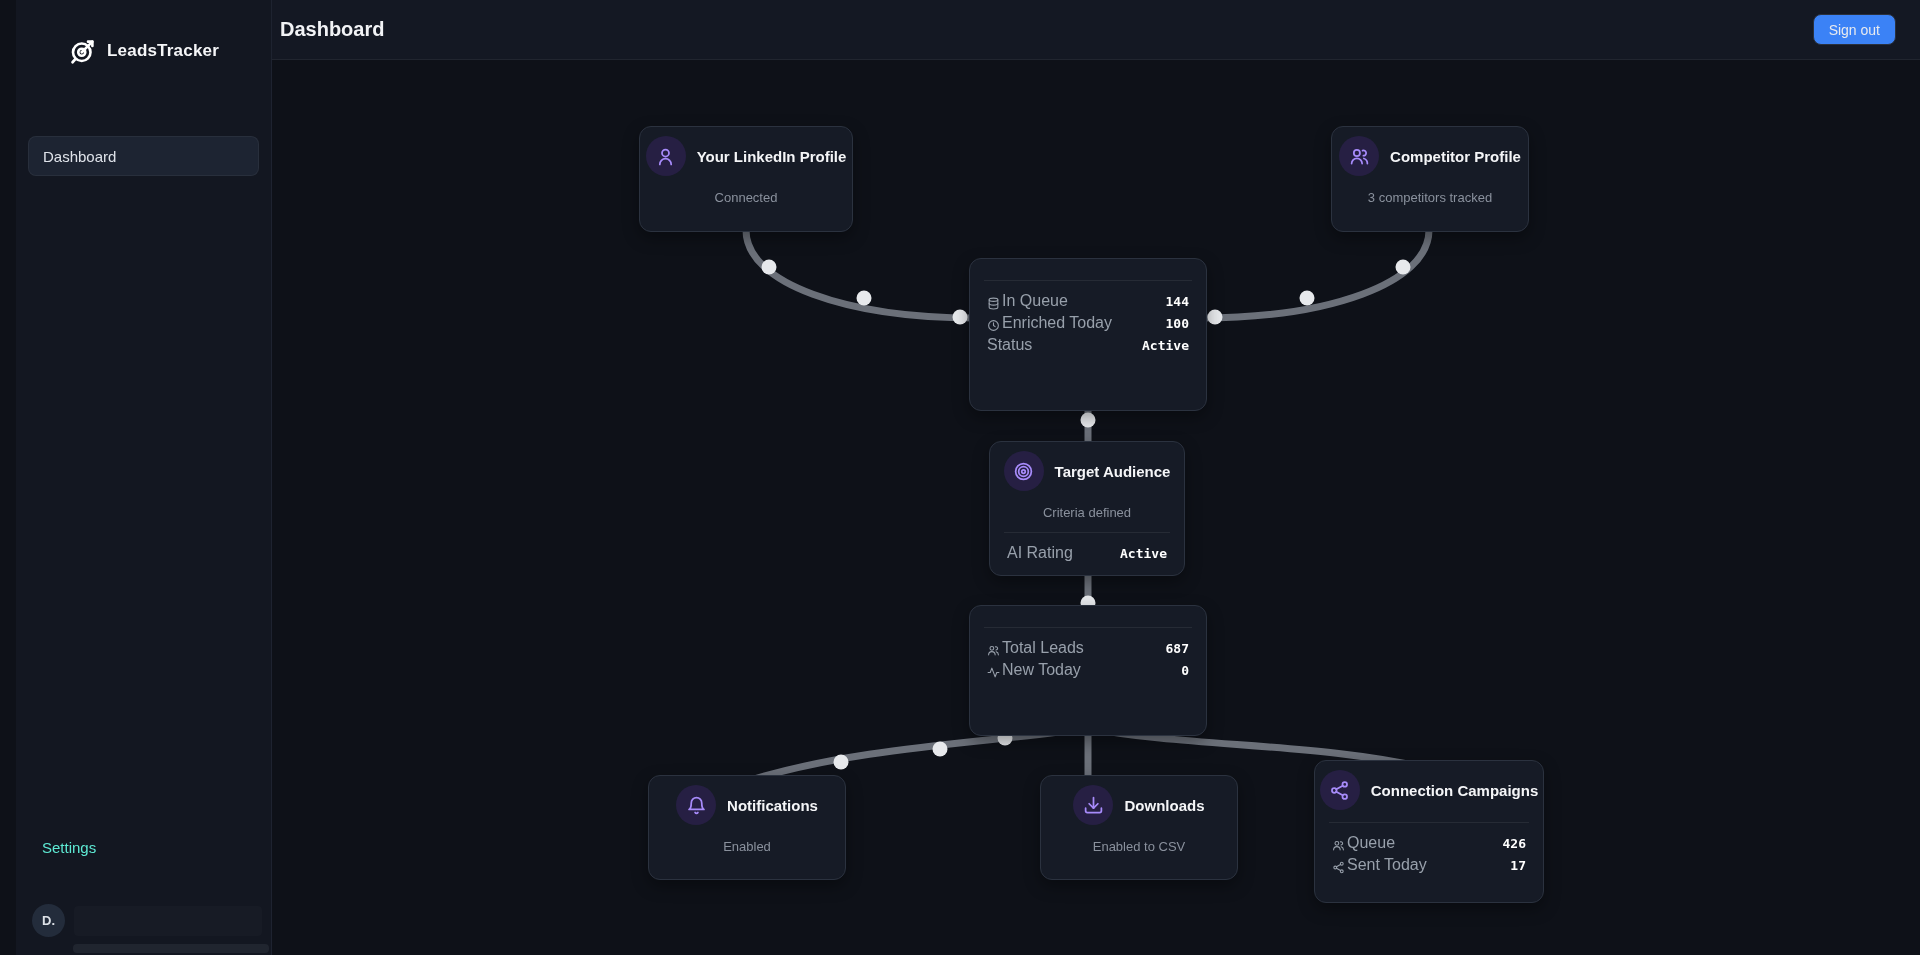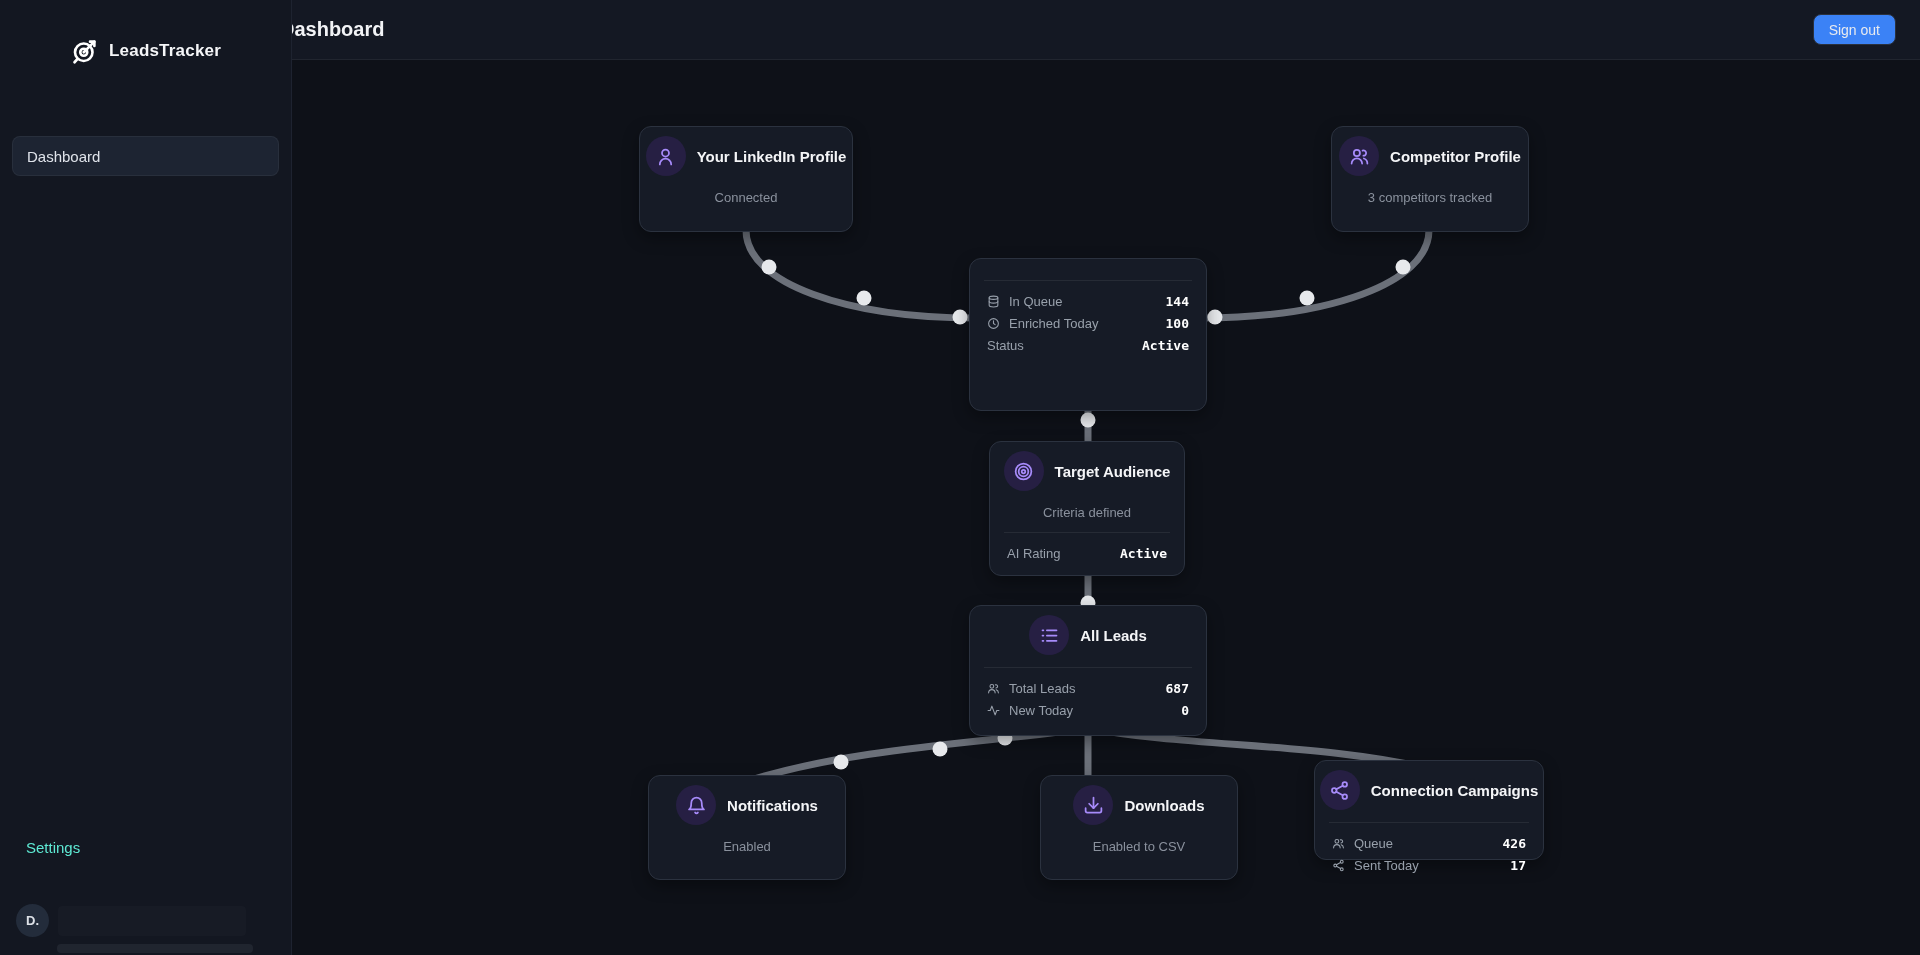--- a/index.html
+++ b/index.html
@@ -6,21 +6,21 @@
   html,body { width:1920px; height:955px; overflow:hidden; }
   body {
     position:relative;
     background:#0e1118;
     font-family:"Liberation Sans", sans-serif;
     color:#e7e9ee;
   }
 
   
   .sidebar {
-    position:absolute; left:0; top:0; bottom:0; width:292px;
+    position:absolute; left:16px; top:0; bottom:0; width:256px;
     background:#131721; border-right:1px solid #1e2330; z-index:10;
   }
   .brand {
     display:flex; align-items:center; justify-content:center; gap:9px;
     margin-top:36px;
   }
   .brand svg { width:30px; height:30px; stroke:#ffffff; fill:none; stroke-width:2.1; stroke-linecap:round; stroke-linejoin:round; }
   .brand-name { font-size:17px; font-weight:bold; color:#f5f6f8; letter-spacing:.2px; }
   .nav { padding:0 12px; margin-top:70px; }
   .nav-item {
@@ -72,21 +72,21 @@
   .node-header { display:flex; align-items:center; justify-content:center; gap:11px; }
   .icon-badge {
     width:40px; height:40px; border-radius:50%; background:#261f43; flex:0 0 auto;
     display:flex; align-items:center; justify-content:center; color:#a78bfa;
   }
   .icon-badge svg { width:21px; height:21px; stroke:currentColor; fill:none; stroke-width:2; stroke-linecap:round; stroke-linejoin:round; }
   .node-title { font-size:15px; font-weight:600; color:#f4f5f7; white-space:nowrap; }
   .node-sub { text-align:center; margin-top:14px; font-size:13px; color:#8a919d; }
   .node-stats { margin-top:12px; border-top:1px solid rgba(255,255,255,0.07); padding:9px 3px 0 3px; }
   .stat-row { display:flex; align-items:center; justify-content:space-between; height:22px; }
-  .stat-label { display:flex; align-items:center; gap:9px; font-size:13px; color:#98a0ab; }
+  .stat-label { display:flex; align-items:flex-end; gap:2px; font-size:16px; color:#98a0ab; }
   .stat-label svg { width:13px; height:13px; stroke:currentColor; fill:none; stroke-width:2; stroke-linecap:round; stroke-linejoin:round; }
   .stat-value { font-family:"DejaVu Sans Mono", monospace; font-size:13px; font-weight:bold; color:#ffffff; }
 </style>
 </head>
 <body>
 
 <svg class="edges" viewBox="0 0 1920 955" width="1920" height="955">
   <path class="edge" d="M746,230 C746,284 848,318 975,318"></path>
   <path class="edge" d="M1429,230 C1429,284 1327,318 1201,318"></path>
   <path class="edge" d="M1088,406 L1088,446"></path>
@@ -185,29 +185,20 @@
     <div class="stat-row">
       <span class="stat-label">
         <span>AI Rating</span>
       </span>
       <span class="stat-value">Active</span>
     </div>
   </div>
 </div>
 
 <div class="node" style="left:969px;top:605px;width:238px;height:131px">
-  <div class="node-header">
-    <span class="icon-badge">
-      <svg viewBox="0 0 24 24">
-          <path d="M9 6h11M9 12h11M9 18h11"></path>
-          <path d="M4 6h1M4 12h1M4 18h1"></path>
-        </svg>
-    </span>
-    <span class="node-title">All Leads</span>
-  </div>
   <div class="node-stats">
     <div class="stat-row">
       <span class="stat-label">
         <svg viewBox="0 0 24 24">
             <circle cx="9" cy="8" r="3.5"></circle>
             <path d="M3 20c0-3.3 2.7-6 6-6s6 2.7 6 6"></path>
             <path d="M15.5 5.3a3 3 0 1 1 1 5.8"></path>
             <path d="M17 14.3c2.4.8 4 3 4 5.7"></path>
           </svg>
         <span>Total Leads</span>
@@ -246,21 +237,21 @@
           <path d="M21 15v3a2 2 0 0 1-2 2H5a2 2 0 0 1-2-2v-3"></path>
           <path d="M7 10l5 5 5-5"></path>
           <path d="M12 15V3"></path>
         </svg>
     </span>
     <span class="node-title">Downloads</span>
   </div>
   <div class="node-sub">Enabled to CSV</div>
 </div>
 
-<div class="node" style="left:1314px;top:760px;width:230px;height:100px">
+<div class="node" style="left:1314px;top:760px;width:230px;height:143px">
   <div class="node-header">
     <span class="icon-badge">
       <svg viewBox="0 0 24 24">
           <circle cx="18" cy="5" r="2.6"></circle>
           <circle cx="6" cy="12" r="2.6"></circle>
           <circle cx="18" cy="19" r="2.6"></circle>
           <path d="M8.3 10.7l7.4-4.2M8.3 13.3l7.4 4.2"></path>
         </svg>
     </span>
     <span class="node-title">Connection Campaigns</span>

